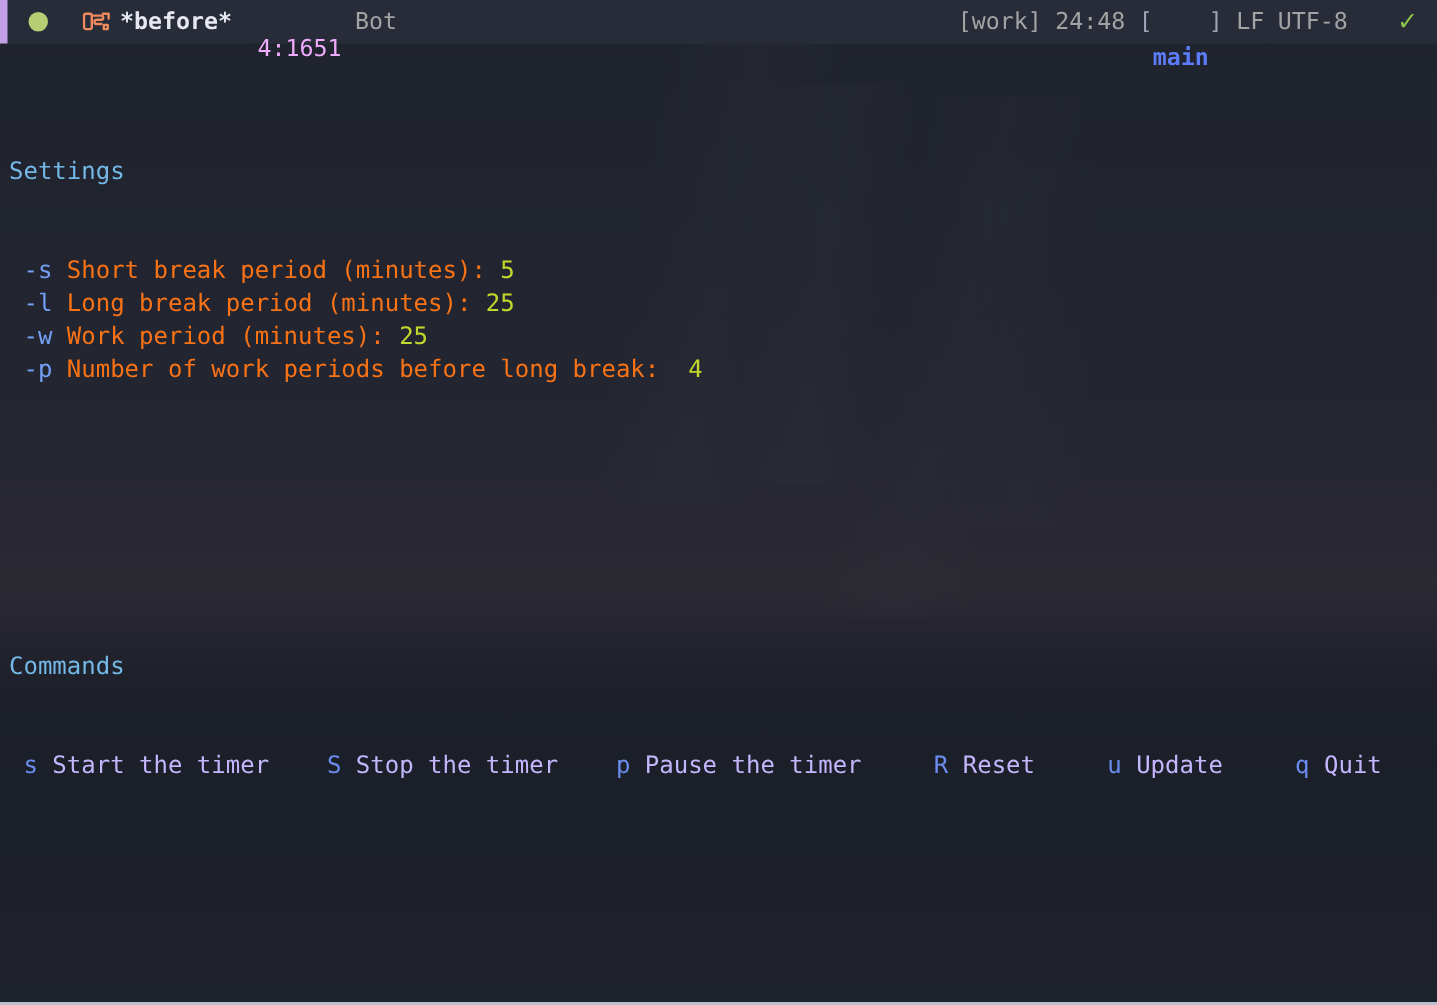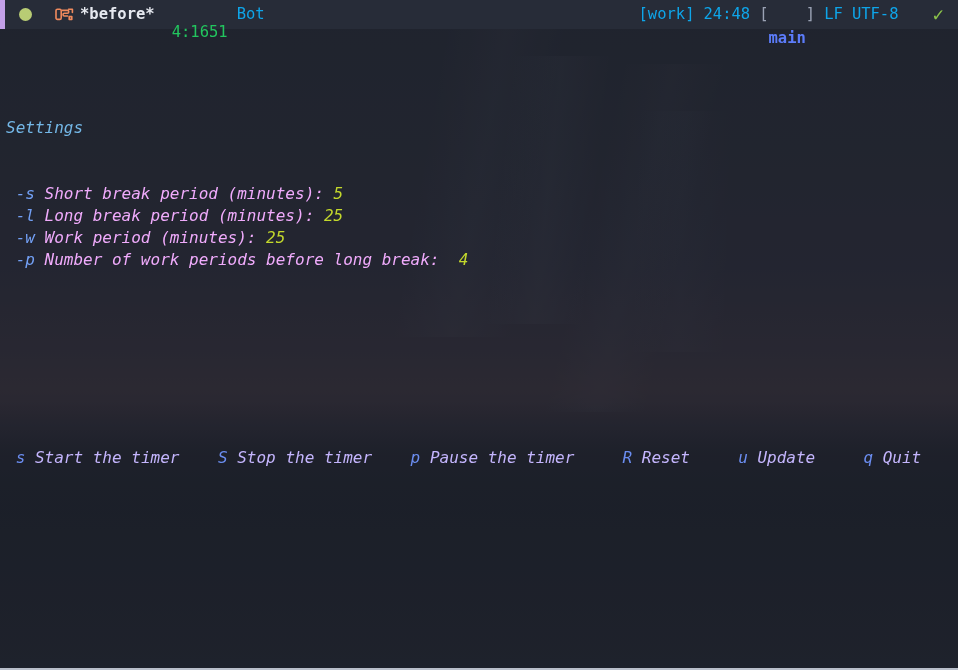--- a/index.html
+++ b/index.html
@@ -120,54 +120,53 @@
     flex: 0 0 auto;
   }
   .ml-buffer {
     margin-left: 6px;
     color: #e6e9f0;
     font-weight: bold;
     letter-spacing: 0px;
   }
   .ml-pos {
     margin-left: 17px;
-    color: #22c55e;
+    color: #f0abfc;
     margin-top: 35px;
   }
-  .ml-seg { color: #0ea5e9; }
+  .ml-seg { color: #a3a3a3; }
   .ml-sep { display: inline-block; width: 9px; }
   .ml-bracket { color: #9aa2b4; }
   .ml-branch { color: #5c7cfa; font-weight: bold; margin-top: 48px; }
   .ml-major  { color: #c3d82c; font-weight: bold; letter-spacing: 0.3px; }
   .ml-check  { color: #8bc34a; margin-left: 16px; font-size: 19px; line-height: 1; }
 
   
   #buffer {
     position: absolute;
     left: 0;
-    top: 29px;
+    top: 15px;
     width: 796px;
     height: 639px;
     z-index: 4;
     font-size: 16px;
     line-height: 22px;
     white-space: pre;
     color: #d9dde6;
     padding-left: 6px;
     box-sizing: border-box;
     letter-spacing: 0px;
-    font-style: italic;
   }
   .line { height: 22px; white-space: pre; }
   .blank { height: 22px; }
 
   
   .heading   { color: #74b8e8; }
   .flag      { color: #73a0f5; }
-  .label     { color: #f0abfc; }
+  .label     { color: #f97316; }
   .num       { color: #c3d82c; }
   .key       { color: #6b8df0; }
   .cmdtext   { color: #c4b5fd; }
   .plain     { color: #d9dde6; }
 
   
   #bottom-rule {
     position: absolute;
     left: 0;
     bottom: 0;
@@ -225,20 +224,21 @@
 
   <div id="buffer">
 
     
     <div class="line"><span class="heading">Settings</span></div>
     <div id="settings-lines"><div class="line"><span class="plain"> </span><span class="flag">-s</span><span class="label"> Short break period (minutes): </span><span class="num">5</span></div><div class="line"><span class="plain"> </span><span class="flag">-l</span><span class="label"> Long break period (minutes): </span><span class="num">25</span></div><div class="line"><span class="plain"> </span><span class="flag">-w</span><span class="label"> Work period (minutes): </span><span class="num">25</span></div><div class="line"><span class="plain"> </span><span class="flag">-p</span><span class="label"> Number of work periods before long break:  </span><span class="num">4</span></div></div>
 
     <div class="blank"></div>
 
     
+    <div class="line"><span class="heading">Commands</span></div>
     <div class="line" id="commands-line"><span class="plain"> </span><span class="key">s</span><span class="cmdtext"> Start the timer</span><span class="plain">    </span><span class="key">S</span><span class="cmdtext"> Stop the timer</span><span class="plain">    </span><span class="key">p</span><span class="cmdtext"> Pause the timer</span><span class="plain">     </span><span class="key">R</span><span class="cmdtext"> Reset</span><span class="plain">     </span><span class="key">u</span><span class="cmdtext"> Update</span><span class="plain">     </span><span class="key">q</span><span class="cmdtext"> Quit</span></div>
 
     <div class="blank"></div>
 
     
     
     
 
     
 

